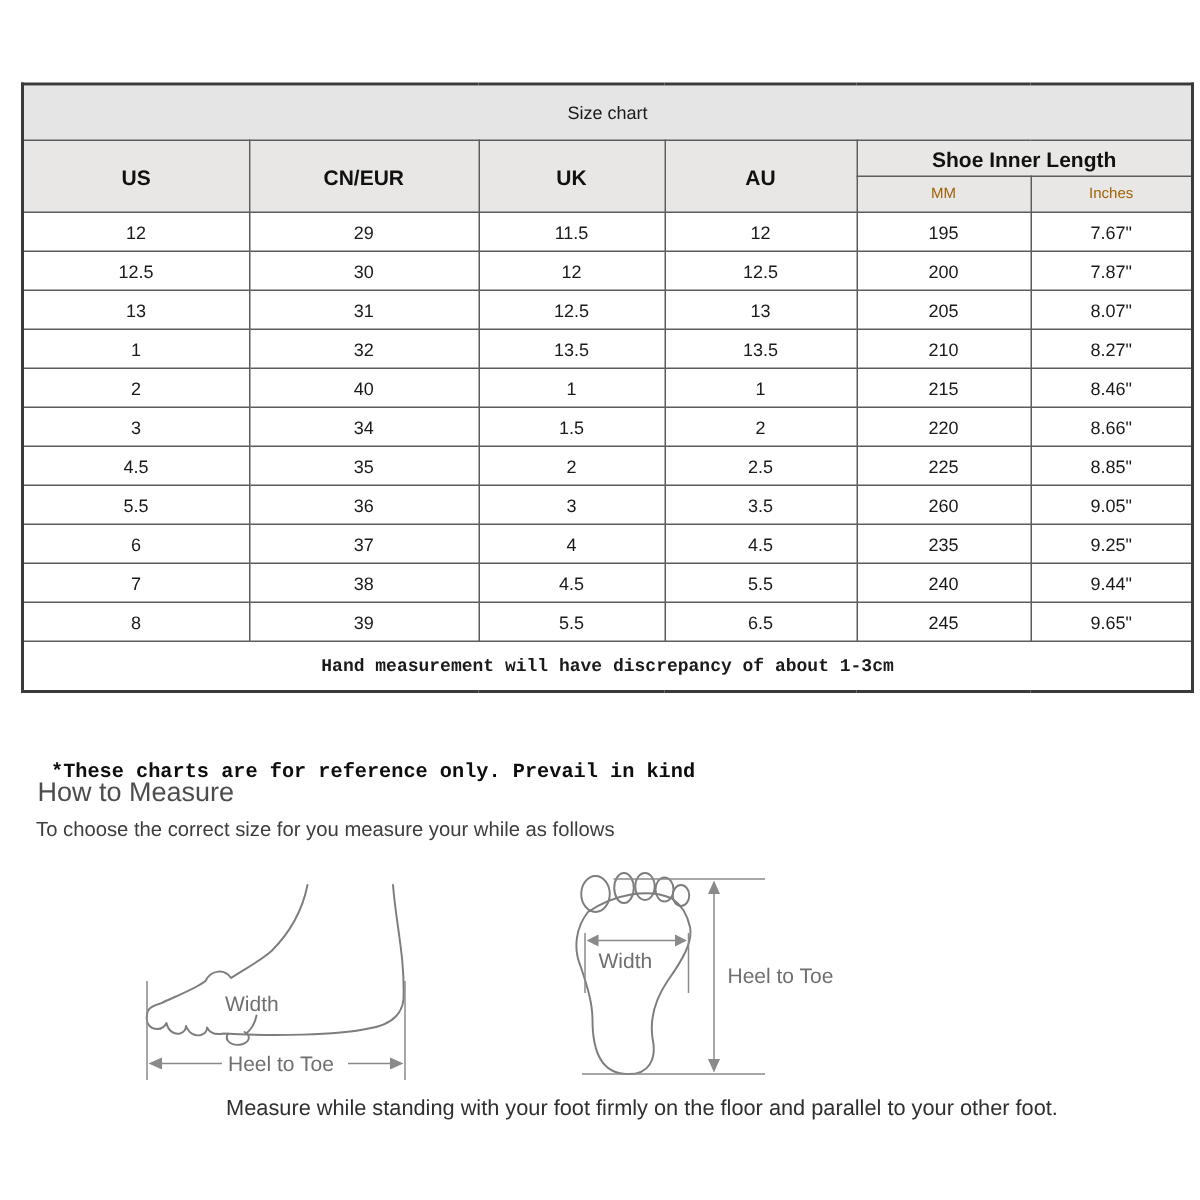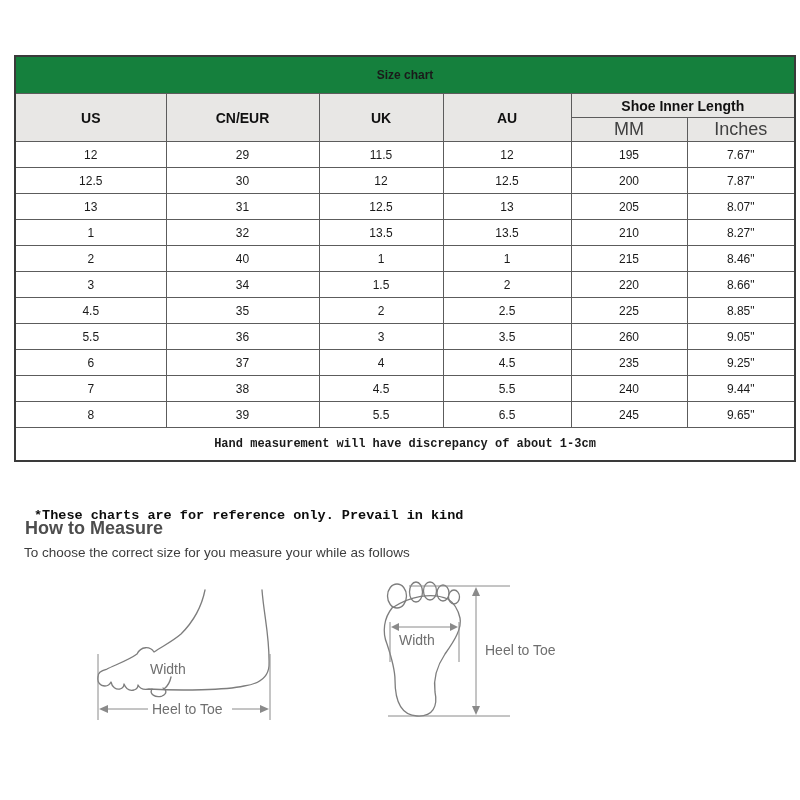--- a/index.html
+++ b/index.html
@@ -6,33 +6,33 @@
   .page{position:relative;width:800px;height:800px;background:#ffffff;overflow:hidden;
         font-family:"Liberation Sans", sans-serif;}
 
   
   table.size-table{position:absolute;left:14px;top:55px;width:780px;
         border-collapse:collapse;table-layout:fixed;
         border:2px solid #3a3a3a;background:#ffffff;}
   table.size-table td, table.size-table th{
         border:1px solid #5c5c5c;text-align:center;vertical-align:middle;
         font-size:12px;color:#1a1a1a;padding:0;overflow:hidden;}
-  td.tbl-title{height:36px;font-size:17px;font-weight:bold;color:#000;background:#15803d;}
+  td.tbl-title{height:36px;font-size:17px;font-weight:normal;color:#000;background:#e5e5e5;}
   tr.head th{background:#e8e7e5;font-weight:bold;font-size:14px;height:23px;color:#111;}
-  tr.subhead th{background:#e8e7e5;font-weight:normal;font-size:18px;height:23px;color:#404040;}
+  tr.subhead th{background:#e8e7e5;font-weight:normal;font-size:10px;height:23px;color:#a16207;}
   tbody.rows td{height:25px;}
   td.tbl-note{height:32px;font-family:Liberation Mono, monospace;
         font-weight:bold;font-size:13px;color:#0d0d0d;}
 
   
   .ref-note{position:absolute;left:18px;top:492px;margin:16px;
         font-family:"Liberation Mono", monospace;font-weight:bold;
         font-size:13.5px;color:#0d0d0d;white-space:nowrap;}
   .how-title{position:absolute;left:25px;top:518px;margin:0;
-        font-size:18px;font-weight:bold;color:#4d4d4d;}
+        font-size:18px;font-weight:normal;color:#4d4d4d;}
   .how-sub{position:absolute;left:24px;top:545px;margin:0;
         font-size:13.5px;color:#3d3d3d;}
   .caption{position:absolute;left:56px;top:731px;width:744px;margin:0;
         text-align:center;font-size:14.5px;color:#2f2f2f;}
 
   
   svg.diagram{position:absolute;overflow:visible;}
   svg.diagram .outline{fill:none;stroke:#7d7d7d;stroke-width:1.3;
         stroke-linecap:round;stroke-linejoin:round;}
   svg.diagram .measure{fill:none;stroke:#8a8a8a;stroke-width:1;}
@@ -233,14 +233,15 @@
       <path class="measure" d="M 14 48 L 14 88"></path>
       <path class="measure" d="M 83 48 L 83 88"></path>
       <path class="measure" d="M 17 53 L 80 53"></path>
       <polygon class="arrowhead" points="15,53 23,49 23,57"></polygon>
       <polygon class="arrowhead" points="82,53 74,49 74,57"></polygon>
     </g>
     <text x="23" y="71">Width</text>
     <text x="109" y="81">Heel to Toe</text>
   </svg>
 
+  <p class="caption">Measure while standing with your foot firmly on the floor and parallel to your other foot.</p>
 
 </div>
 
 </body></html>

